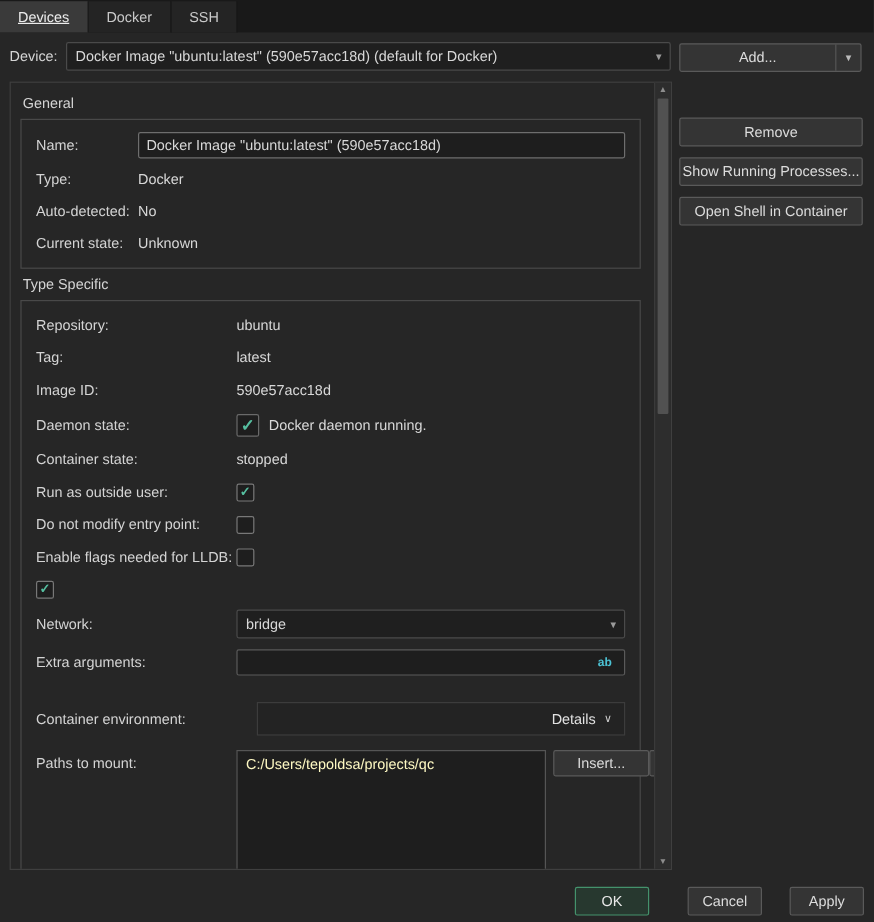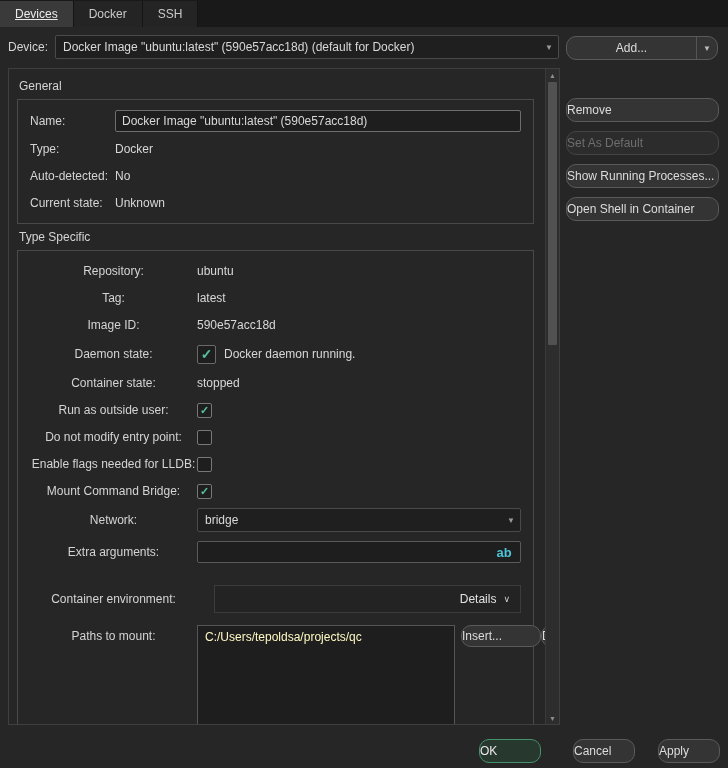--- a/index.html
+++ b/index.html
@@ -12,48 +12,48 @@
   .tabbar{position:absolute;top:0;left:0;right:0;height:27px;background:#191919;display:flex;align-items:flex-end;}
   .tab{height:26px;line-height:26px;padding:0 15px;background:#242424;color:#c9c9c9;border-right:1px solid #141414;cursor:default;}
   .tab.active{background:#3a3a3a;color:#ececec;text-decoration:underline;}
   
   .device-row{position:absolute;top:36px;left:8px;height:22px;display:flex;align-items:center;}
   .device-label{margin-right:7px;}
   .combo{height:22px;background:#1f1f1f;border:1px solid #4a4a4a;border-radius:2px;display:flex;align-items:center;}
   .device-combo{width:502px;}
   .combo-text{flex:1;padding:0 7px;white-space:nowrap;overflow:hidden;color:#d8d8d8;}
   .combo-arrow{width:18px;text-align:center;color:#9a9a9a;font-size:8px;flex:none;}
-  .btn{background:#343434;border:1px solid #5a5a5a;border-radius:10px;color:#dcdcdc;height:22px;
-       display:flex;align-items:center;cursor:default;}
+  .btn{background:#343434;border:1px solid #5a5a5a;border-radius:2px;color:#dcdcdc;height:22px;
+       display:flex;align-items:center;justify-content:center;cursor:default;}
   .add-btn{position:absolute;top:36px;left:566px;width:150px;padding:0;}
   .add-main{flex:1;text-align:center;}
   .add-arrow{width:20px;height:100%;border-left:1px solid #555;display:flex;align-items:center;justify-content:center;font-size:8px;color:#bbb;}
   
   .panel{position:absolute;left:8px;top:68px;width:550px;height:655px;border:1px solid #3f3f3f;background:#262626;}
   .panel-content{position:absolute;left:0;top:0;right:13px;bottom:0;overflow:hidden;padding:4px 0 0 8px;}
   .group-title{margin:6px 0 6px 2px;color:#d4d4d4;}
   .group-frame{border:1px solid #494949;margin-right:12px;padding:10px 12px;}
   .frow{display:flex;align-items:center;min-height:20px;margin-bottom:7px;}
   .frow.last{margin-bottom:0;}
   .frow.top{align-items:flex-start;}
   .lblG{width:85px;flex:none;}
-  .lblT{width:167px;flex:none;text-align:center;}
+  .lblT{width:167px;flex:none;}
   .val{color:#d8d8d8;}
   .input{flex:1;height:20px;background:#1e1e1e;border:1px solid #5a5a5a;border-radius:2px;
          padding:0 6px;display:flex;align-items:center;color:#d8d8d8;}
   .input.name{border-color:#6e6e6e;}
   
   .cb{width:13px;height:13px;flex:none;border:1px solid #787878;background:#1e1e1e;border-radius:2px;
       display:flex;align-items:center;justify-content:center;font-size:11px;line-height:1;
       color:#56bfa0;font-weight:bold;}
   .cb-big{width:17px;height:17px;font-size:14px;border-color:#6a6a6a;}
   .daemon-text{margin-left:8px;}
   
   .field-combo{flex:1;}
-  .arg-icon{width:20px;text-align:center;color:#4cc2d4;font-size:13px;font-weight:bold;letter-spacing:0;flex:none;}
+  .arg-icon{width:20px;text-align:center;color:#4cc2d4;font-size:10px;font-weight:bold;letter-spacing:0;flex:none;}
   
   .env-field{flex:1;height:26px;background:#232323;border:1px solid #3c3c3c;
              display:flex;align-items:center;justify-content:flex-end;padding:0 10px;}
   .env-details{color:#e2e2e2;}
   .env-chev{margin-left:7px;color:#cfcfcf;font-size:9px;}
   
   .paths-box{width:242px;height:96px;background:#1e1e1e;border:1px solid #555;padding:4px 7px;flex:none;}
   .paths-item{color:#fef9c3;}
   .paths-btns{margin-left:6px;display:flex;flex-direction:row;}
   .paths-btns .btn{width:78px;height:20px;margin-bottom:10px;}
@@ -148,21 +148,20 @@
       </div>
       <div class="frow">
         <span class="lblT">Do not modify entry point:</span>
         <span class="cb"></span>
       </div>
       <div class="frow">
         <span class="lblT">Enable flags needed for LLDB:</span>
         <span class="cb"></span>
       </div>
       <div class="frow">
-        <span class="lblT">Mount Command Bridge:</span>
         <span class="cb">✓</span>
       </div>
       <div class="frow" style="margin-top:6px;">
         <span class="lblT">Network:</span>
         <div class="combo field-combo">
           <span class="combo-text">bridge</span>
           <span class="combo-arrow">▼</span>
         </div>
       </div>
       <div class="frow" style="margin-top:9px;">
@@ -197,20 +196,19 @@
 
   <div class="vscroll">
     <div class="varrow up">▲</div>
     <div class="vthumb"></div>
     <div class="varrow down">▼</div>
   </div>
 </div>
 
 <div class="side">
   <div class="btn">Remove</div>
-  <div class="btn disabled">Set As Default</div>
   <div class="btn">Show Running Processes...</div>
   <div class="btn">Open Shell in Container</div>
 </div>
 
 <div class="btn footer-btn btn-ok">OK</div>
 <div class="btn footer-btn btn-cancel">Cancel</div>
 <div class="btn footer-btn btn-apply">Apply</div>
 
 </body></html>

